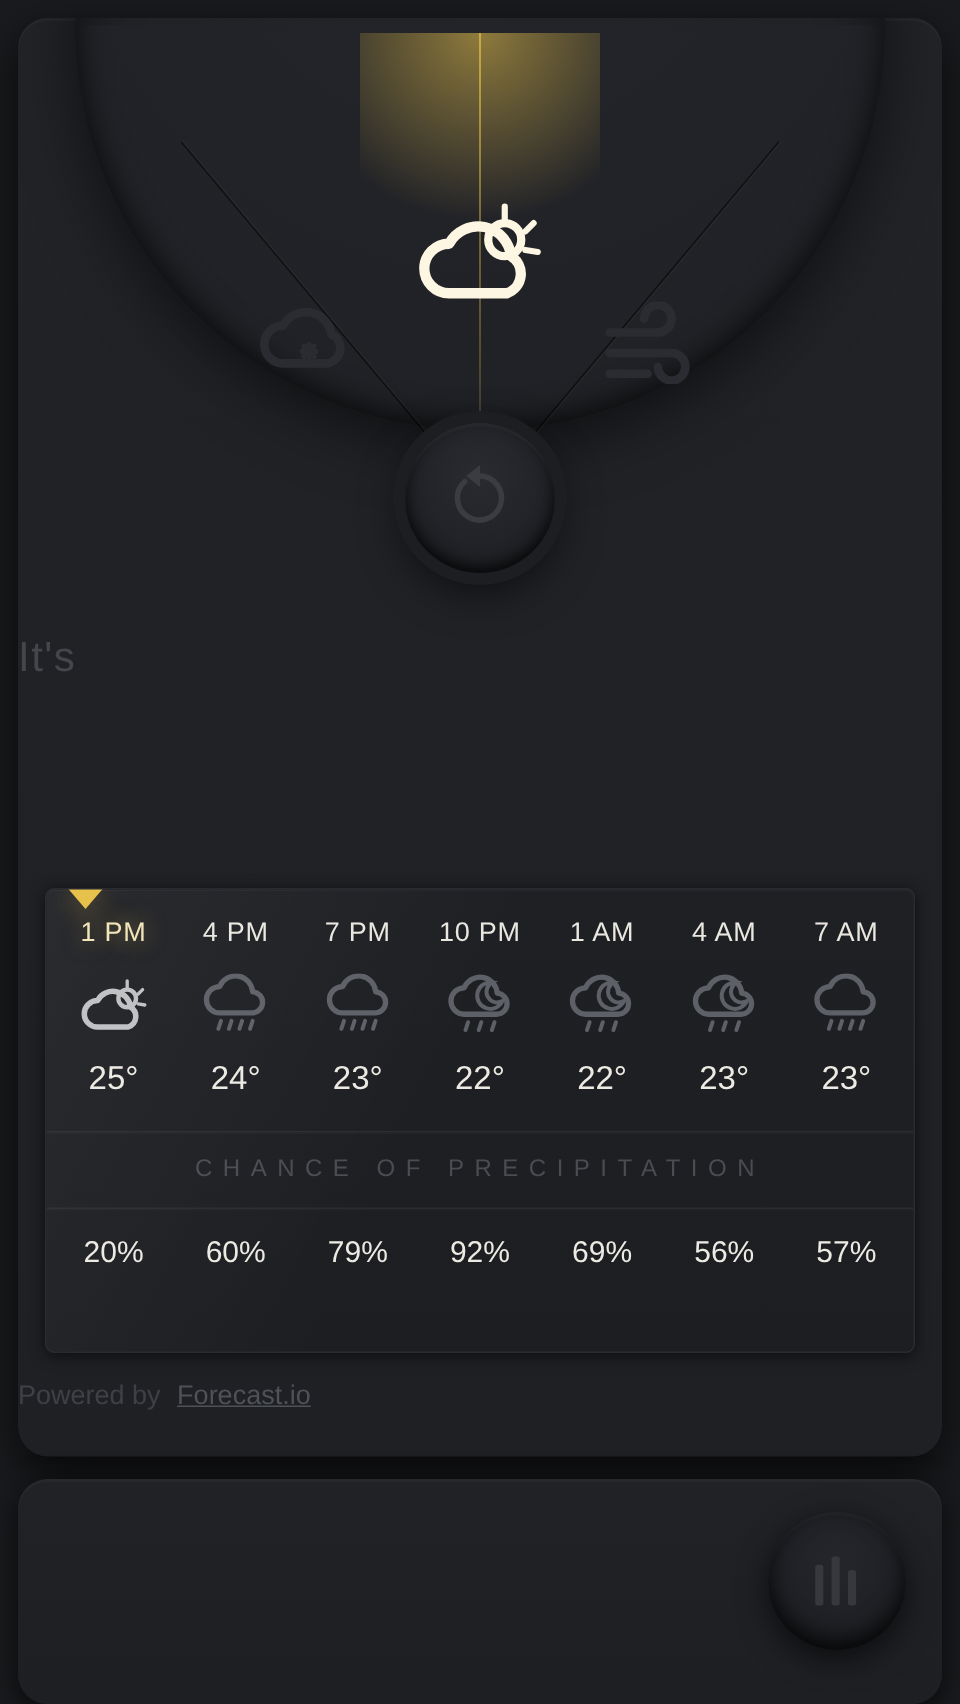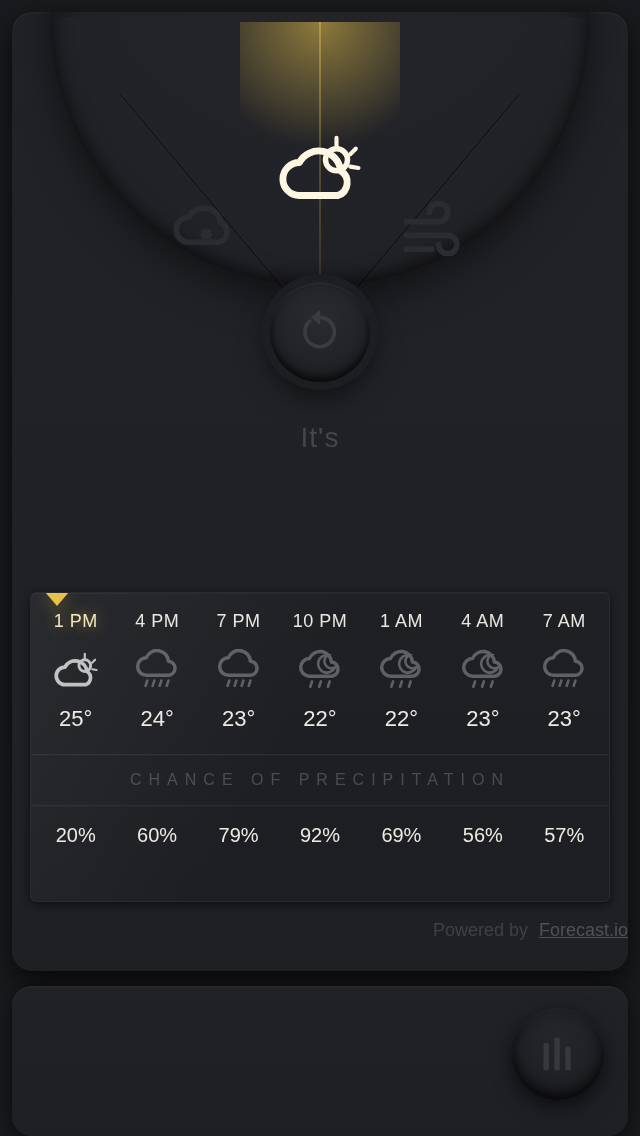--- a/index.html
+++ b/index.html
@@ -98,21 +98,21 @@
       inset 0 2px 2px rgba(255,255,255,0.05),
       inset 0 -4px 10px rgba(0,0,0,0.8);
     display: flex; align-items: center; justify-content: center;
     cursor: pointer;
     color: #3b3c41;
   }
 
   
   .headline {
     position: absolute; left: 0; right: 0; top: 410px;
-    text-align: center;
+    text-align: left;
   }
   .headline .its {
     font-size: 28px; font-weight: 300; color: #44464c; letter-spacing: 1px;
   }
   .headline .cond {
     margin-top: 4px;
     font-size: 50px; font-weight: 200; color: #4a4c52; letter-spacing: 1px;
   }
 
   
@@ -165,21 +165,21 @@
     font-size: 16px; letter-spacing: 7px;
     color:#4a4c52; font-weight:500;
     padding: 16px 0;
   }
   .fc-sep2 { height:1px; background:#2b2c31; box-shadow: 0 1px 0 rgba(255,255,255,0.02); }
   .fc-precip-row { display:flex; padding: 18px 4px; }
   .fc-precip { flex:1; text-align:center; font-size:20px; color:#eceae3; font-weight:500; }
 
   .powered {
     position:absolute; left:0; right:0; top: 908px;
-    text-align:right; font-size:18px; color:#3e4046;
+    text-align:left; font-size:18px; color:#3e4046;
   }
   .powered .link { color:#4f5158; text-decoration: underline; margin-left:6px; font-weight:500; }
 
   
   .card2 {
     position:absolute; left:12px; right:12px; top: 986px;
     height: 150px; border-radius:20px;
     background: linear-gradient(180deg,#212226,#1e1f23);
     box-shadow: inset 0 2px 0 rgba(255,255,255,0.03), 0 6px 20px rgba(0,0,0,0.7);
   }

